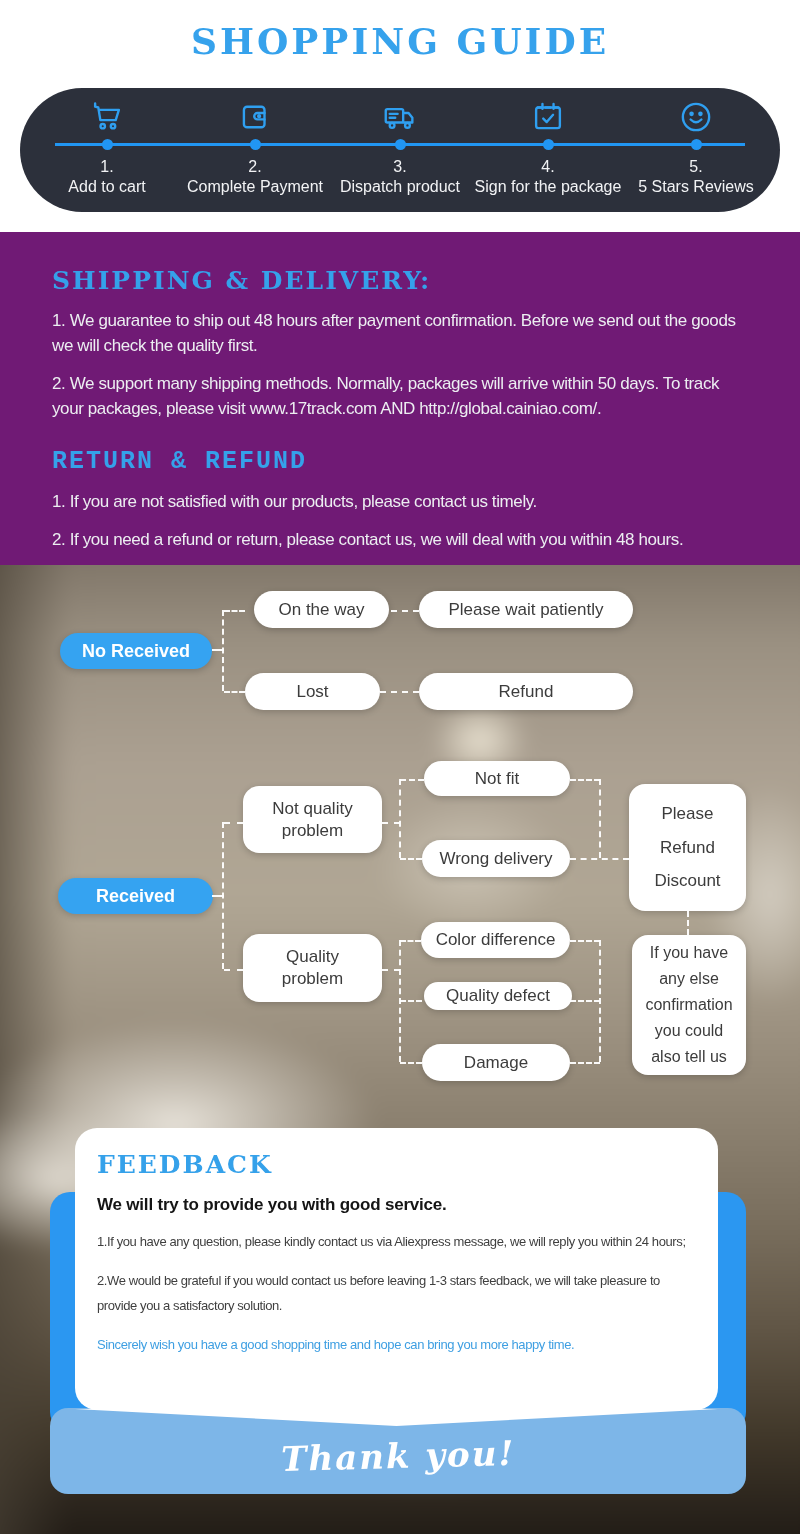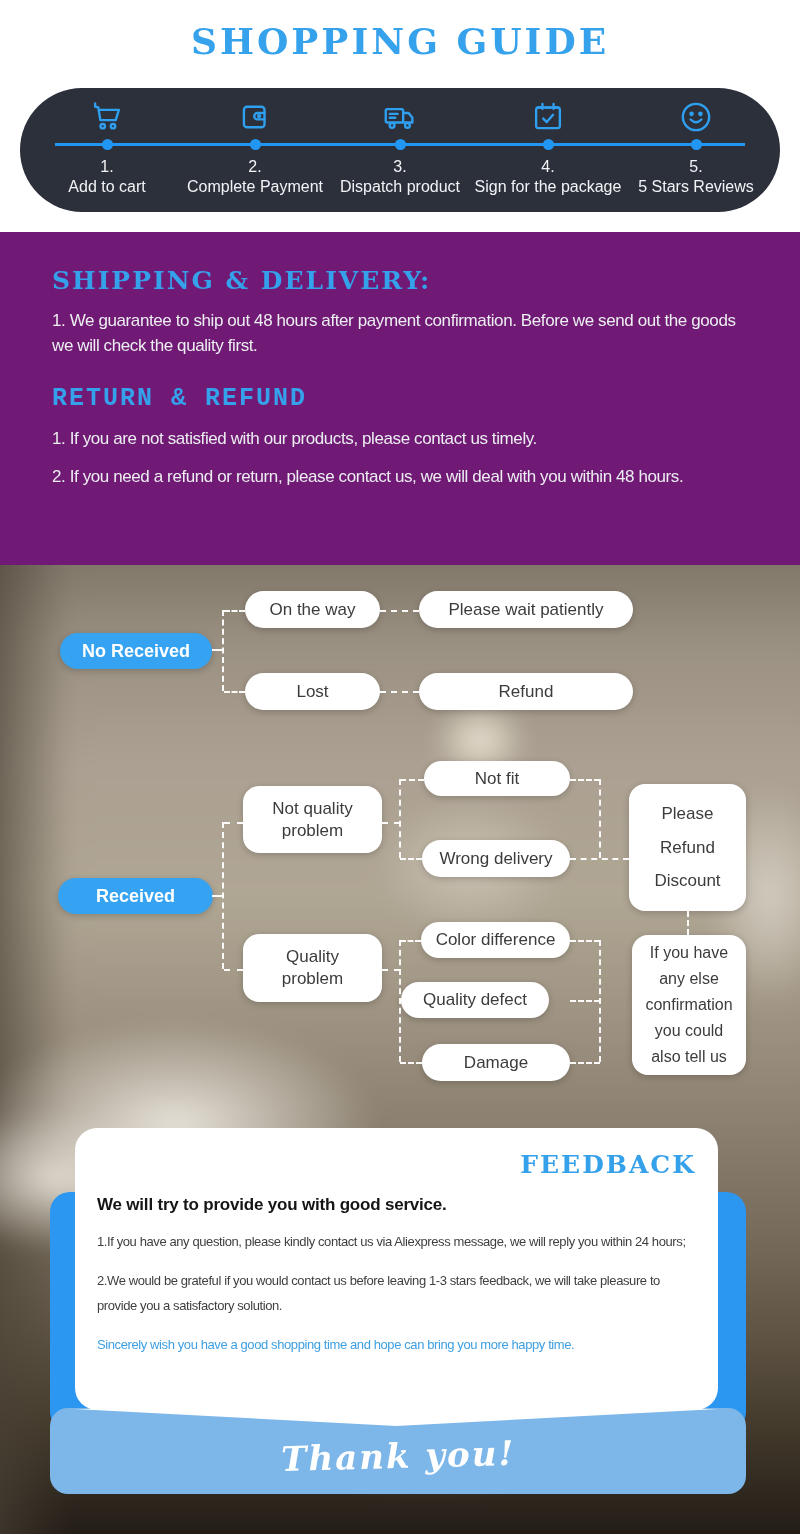--- a/index.html
+++ b/index.html
@@ -54,21 +54,21 @@
   .dashh{position:absolute;border-top:2px dashed rgba(255,255,255,0.95);height:0;}
   .dashv{position:absolute;border-left:2px dashed rgba(255,255,255,0.95);width:0;}
 
   
   .fb-bluerect{position:absolute;left:50px;top:627px;width:696px;height:240px;border-radius:20px;
         background:#2b97f1;}
   .fb-card{position:absolute;left:75px;top:563px;width:643px;height:282px;border-radius:22px;
         background:#ffffff;box-sizing:border-box;padding:22px 22px 0 22px;}
   .fb-chevron{position:absolute;left:75px;top:844px;width:643px;height:17px;background:#ffffff;
         clip-path:polygon(0 0,100% 0,50% 100%);}
-  .fb-head{text-align:right;font-family:"DejaVu Serif",serif;font-weight:bold;color:#35a1ea;
+  .fb-head{text-align:left;font-family:"DejaVu Serif",serif;font-weight:bold;color:#35a1ea;
         letter-spacing:2px;font-size:25px;}
   .fb-intro{margin-top:16px;font-size:17px;font-weight:bold;color:#151515;letter-spacing:-0.2px;}
   .fb-card p{margin:14px 0 0 0;font-size:13px;line-height:25px;color:#3f3f3f;letter-spacing:-0.4px;}
   .fb-closing{color:#3e9fe2 !important;}
 
   .thanks-banner{position:absolute;left:50px;top:843px;width:696px;height:86px;border-radius:18px;
         background:#7db6e8;display:flex;align-items:center;justify-content:center;}
   .thanks-text{color:#ffffff;font-family:"DejaVu Serif",serif;font-style:italic;font-weight:bold;
         font-size:34px;letter-spacing:2px;transform:rotate(-1.5deg);padding-top:10px;}
 </style>
@@ -147,46 +147,47 @@
       </span>
       <span class="dot"></span>
       <div class="num">5.</div>
       <div class="lbl">5 Stars Reviews</div>
     </div>
   </div>
 
   <div class="info">
     <div class="stencil-h">SHIPPING &amp; DELIVERY:</div>
     <p>1. We guarantee to ship out 48 hours after payment confirmation. Before we send out the goods we will check the quality first.</p>
+    <p>2. We support many shipping methods. Normally, packages will arrive within 50 days. To track your packages, please visit www.17track.com AND http://global.cainiao.com/.</p>
     <div class="stencil-h h2">RETURN &amp; REFUND</div>
     <p>1. If you are not satisfied with our products, please contact us timely.</p>
     <p>2. If you need a refund or return, please contact us, we will deal with you within 48 hours.</p>
   </div>
 
   <div class="photo">
     <div class="photo-bg"></div>
 
     <div class="node blue-pill pill" style="left:60px;top:68px;width:152px;height:36px">No Received</div>
-    <div class="node pill" style="left:245px;top:26px;width:135px;height:37px">On the way</div>
+    <div class="node pill" style="left:254px;top:26px;width:135px;height:37px">On the way</div>
     <div class="node pill" style="left:245px;top:108px;width:135px;height:37px">Lost</div>
     <div class="node pill" style="left:419px;top:26px;width:214px;height:37px">Please wait patiently</div>
     <div class="node pill" style="left:419px;top:108px;width:214px;height:37px">Refund</div>
 
     <div class="node rbox" style="left:243px;top:221px;width:139px;height:67px;padding:0 14px">Not quality problem</div>
     <div class="node pill" style="left:422px;top:275px;width:148px;height:37px">Wrong delivery</div>
     <div class="node pill" style="left:424px;top:196px;width:146px;height:35px">Not fit</div>
     <div class="node rbox vstack" style="left:629px;top:219px;width:117px;height:127px;padding:8px 0">
       <div>Please</div>
       <div>Refund</div>
       <div>Discount</div>
     </div>
     <div class="node blue-pill pill" style="left:58px;top:313px;width:155px;height:36px">Received</div>
     <div class="node rbox" style="left:243px;top:369px;width:139px;height:68px;padding:0 20px">Quality problem</div>
     <div class="node pill" style="left:421px;top:357px;width:149px;height:36px">Color difference</div>
-    <div class="node pill" style="left:401px;top:417px;width:148px;height:36px">Quality defect</div>
+    <div class="node pill" style="left:424px;top:417px;width:148px;height:28px">Quality defect</div>
     <div class="node pill" style="left:422px;top:479px;width:148px;height:37px">Damage</div>
     <div class="node rbox vstack" style="left:632px;top:370px;width:114px;height:140px;font-size:16px;line-height:26px;padding:5px 16px">
       <div>If you have</div>
       <div>any else</div>
       <div>confirmation</div>
       <div>you could</div>
       <div>also tell us</div>
     </div>
 
     <div class="dashh" style="left:212px;top:84px;width:12px"></div>

